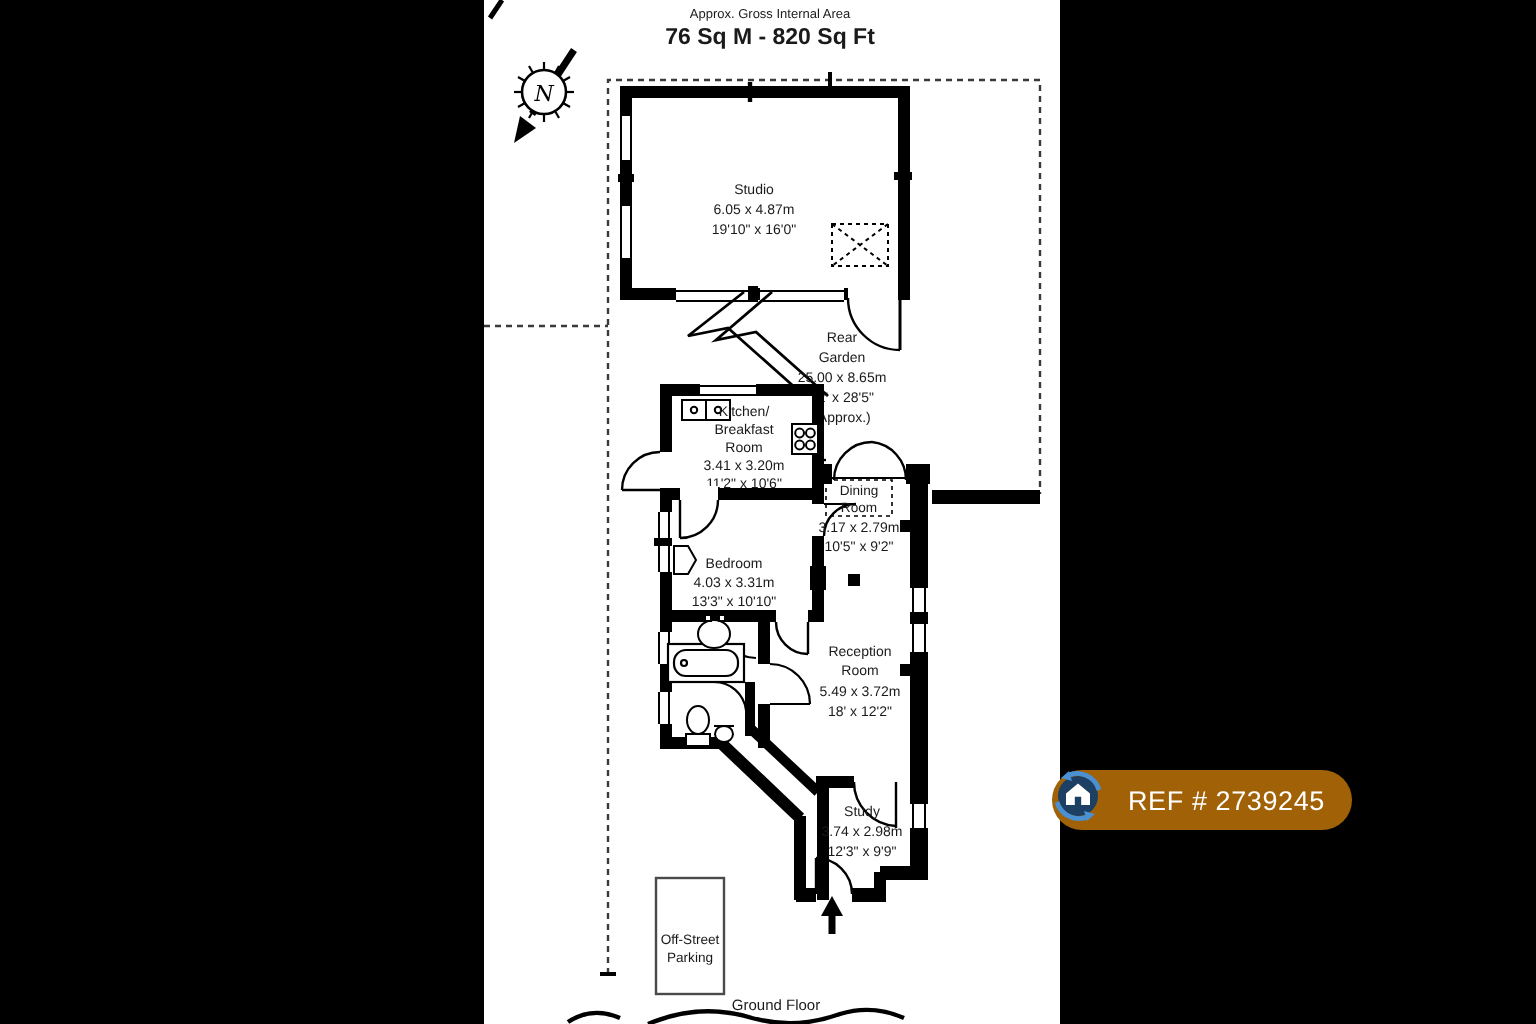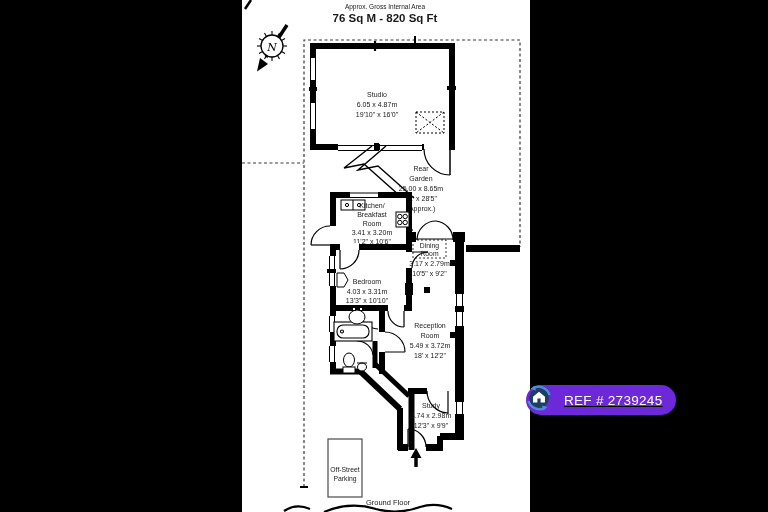--- a/index.html
+++ b/index.html
@@ -1,22 +1,22 @@
 <!DOCTYPE html>
 <html><head>
 <meta charset="utf-8">
 <style>
   html,body{margin:0;padding:0;background:#000;}
   .stage{position:relative;width:676px;height:512px;background:#000;overflow:hidden;
          font-family:"Liberation Sans", sans-serif;}
   .stage svg{position:absolute;left:0;top:0;}
   .plan-text{fill:#1a1a1a;font-family:"Liberation Sans",sans-serif;}
   .ref-badge{position:absolute;right:0;top:385px;height:30px;width:150px;
-             background:#6d28d9;border-radius:15px;display:flex;align-items:center;
-             gap:7px;padding-left:5px;box-sizing:border-box;text-decoration:underline;}
+             background:#a16207;border-radius:15px;display:flex;align-items:center;
+             gap:7px;padding-left:5px;box-sizing:border-box;}
   .ref-text{color:#ffffff;font-size:13.5px;letter-spacing:.3px;
             font-family:"Liberation Sans",sans-serif;}
   .ref-icon{width:26px;height:26px;display:inline-block;flex:0 0 auto;}
 </style>
 </head>
 <body>
 
 <div class="stage">
 <svg width="768" height="512" viewBox="0 0 768 512">
 

